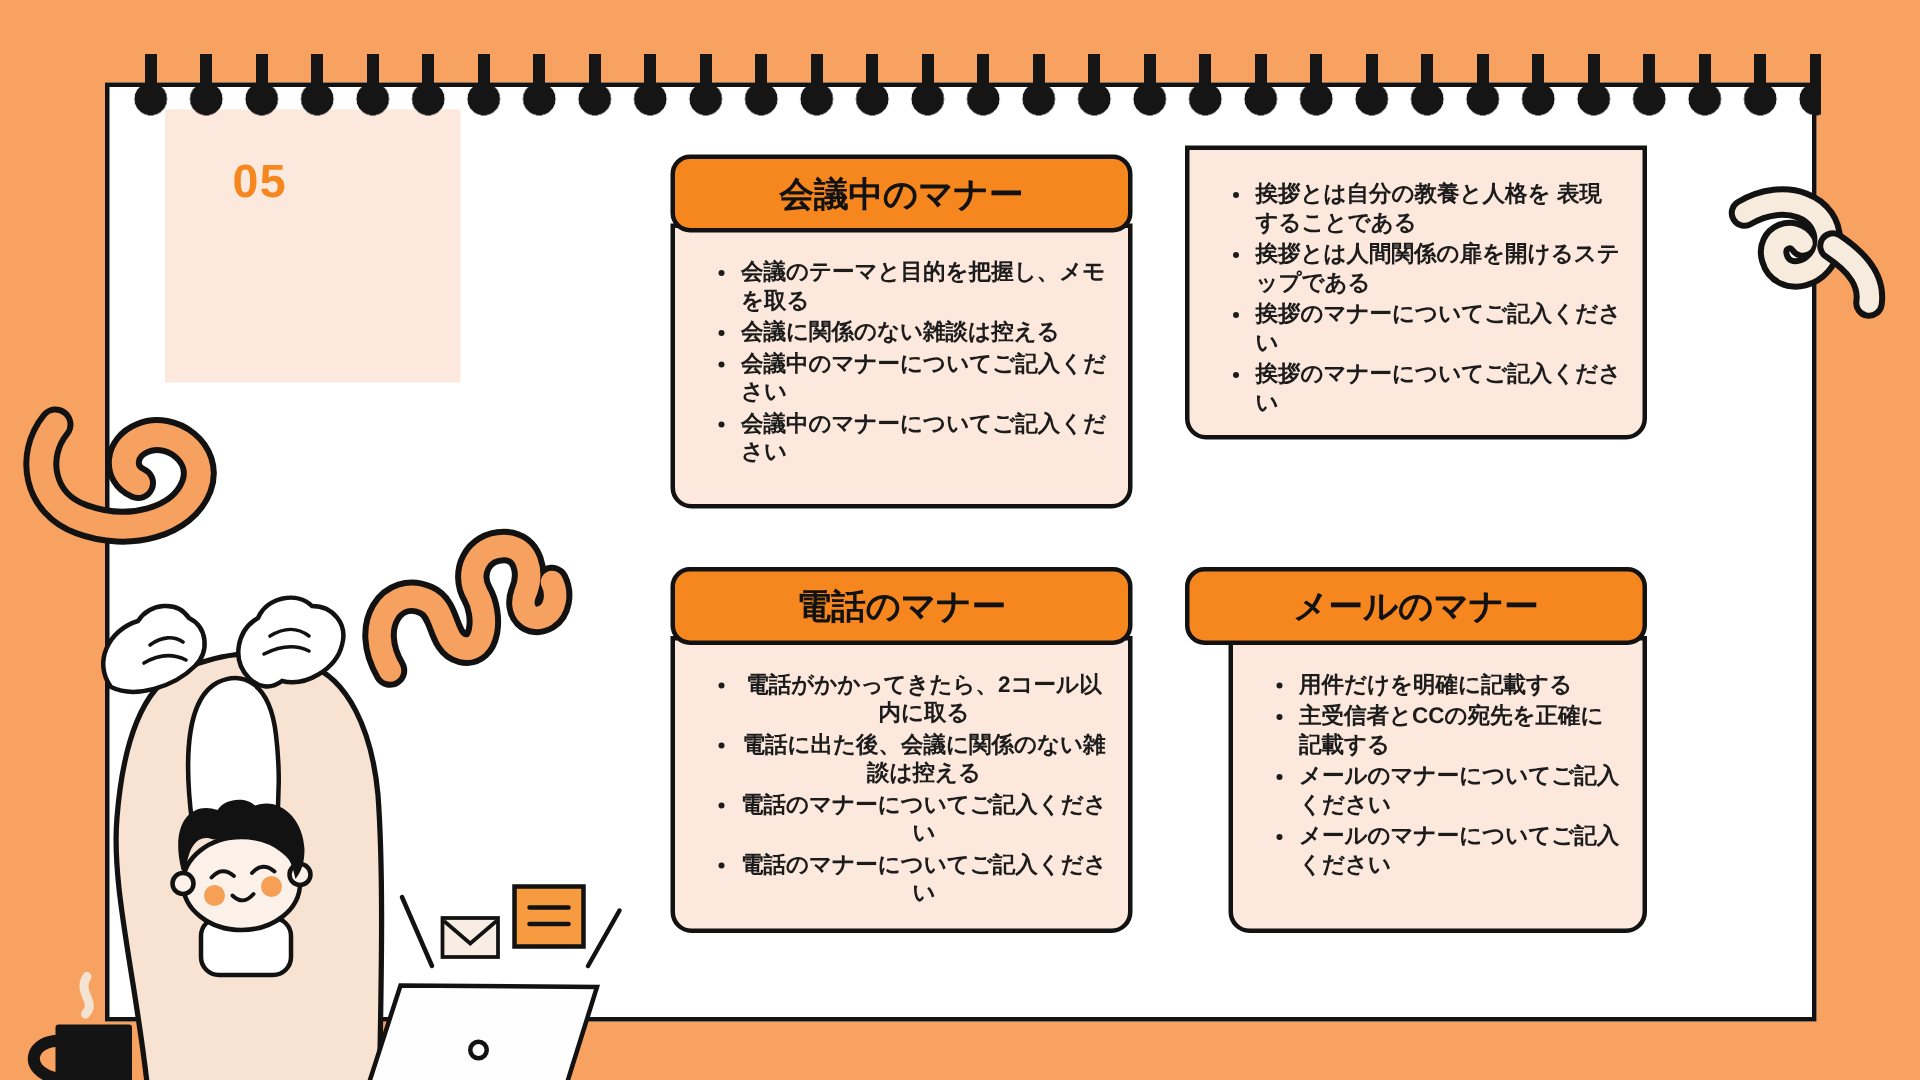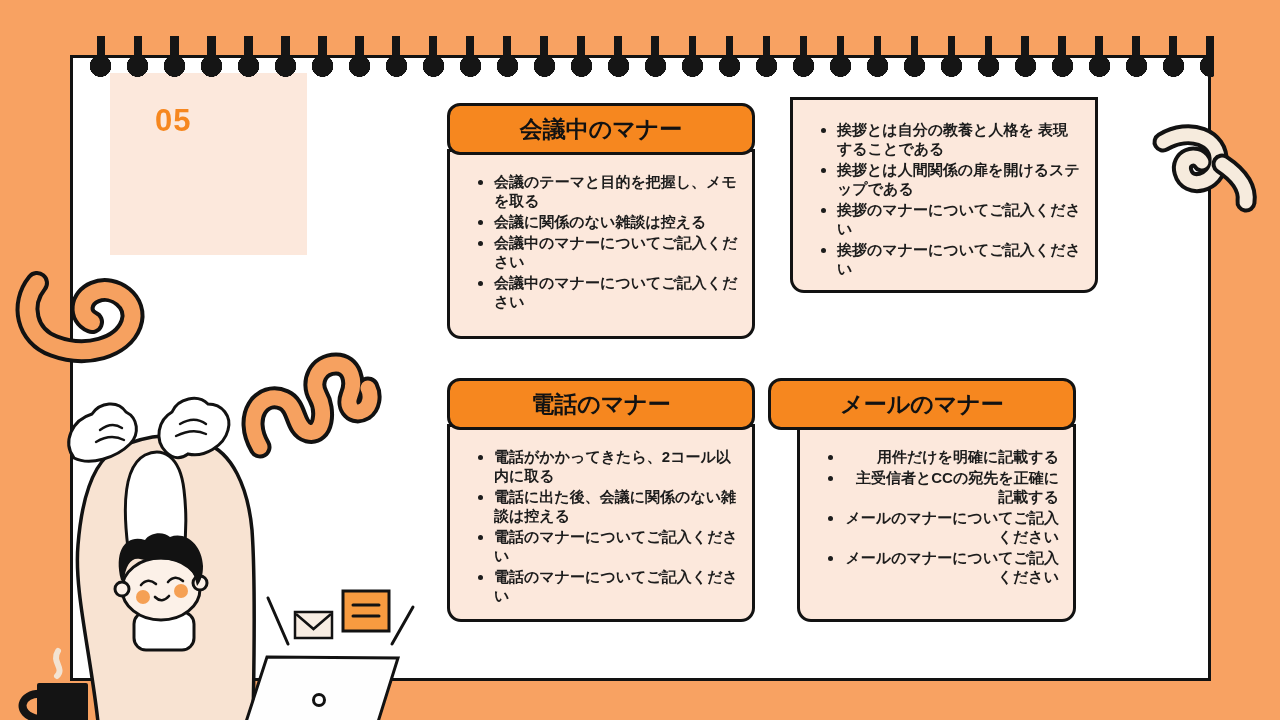--- a/index.html
+++ b/index.html
@@ -23,22 +23,22 @@
   .card-header{position:relative;z-index:2;height:52px;background:#F6871F;
         border:3px solid #121212;border-radius:13px;
         display:flex;align-items:center;justify-content:center;}
   .card-header span{color:#121212;font-size:23px;font-weight:bold;}
   .card-body{position:relative;z-index:1;margin-top:-6px;background:#FCE8DC;
         border:3px solid #121212;border-radius:0 0 14px 14px;padding:20px 14px 8px 20px;}
   .card-body ul{margin:0;padding:0 0 0 24px;list-style:disc;}
   .card-body li{color:#1C1C1C;font-size:15px;line-height:19px;margin:0 0 2px 0;font-weight:700;}
   .c1{left:447px;top:103px;} .c1 .card-body{height:190px;}
   .c2{left:790px;top:103px;} .c2 .card-body{height:196px;}
-  .c3{left:447px;top:378px;} .c3 .card-body{height:198px;}
-  .c4{left:768px;top:378px;text-align:right;} .c4 .card-body{height:198px;margin-left:29px;}
+  .c3{left:447px;top:378px;text-align:center;} .c3 .card-body{height:198px;}
+  .c4{left:790px;top:378px;} .c4 .card-body{height:198px;margin-left:29px;}
   .decor{position:absolute;left:0;top:0;z-index:4;pointer-events:none;}
 </style>
 </head>
 <body>
 
 <div class="canvas">
 
   <div class="page"></div>
   <div class="pin-stems"></div>
   <div class="pin-dots"></div>

